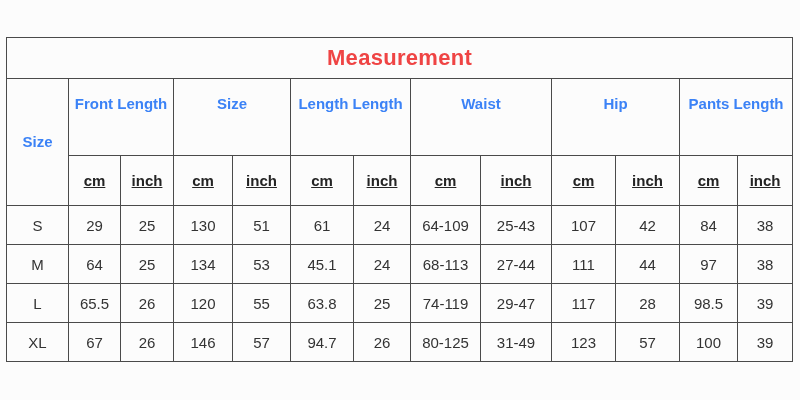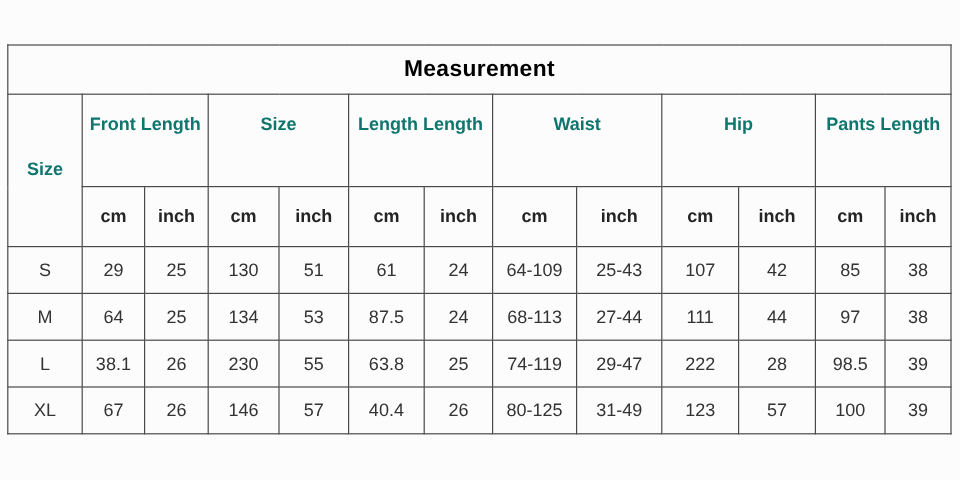--- a/index.html
+++ b/index.html
@@ -22,43 +22,44 @@
   td {
     border: 1px solid #4a4a4a;
     text-align: center;
     vertical-align: middle;
     font-size: 15px;
     color: #333;
     overflow: hidden;
   }
   .title-row td {
     height: 41px;
-    font-size: 19px;
+    font-size: 22px;
     font-weight: bold;
     letter-spacing: 0.3px;
-    color: #000000;
+    color: #ef4444;
   }
   .group-row td {
     height: 77px;
     font-weight: bold;
     font-size: 15px;
-    color: #0f766e;
+    color: #3b82f6;
     padding: 0 4px 26px 4px;
     line-height: 1.45;
   }
   .group-row td.size-head {
     padding: 0;
     font-size: 15px;
     vertical-align: middle;
   }
   .unit-row td {
     height: 50px;
     font-weight: bold;
     font-size: 15px;
     color: #242424;
+    text-decoration: underline;
   }
   .data-row td {
     height: 39px;
     font-size: 15px;
     font-weight: normal;
   }
 </style>
 </head>
 <body>
 
@@ -110,60 +111,60 @@
     <td>29</td>
     <td>25</td>
     <td>130</td>
     <td>51</td>
     <td>61</td>
     <td>24</td>
     <td>64-109</td>
     <td>25-43</td>
     <td>107</td>
     <td>42</td>
-    <td>85</td>
+    <td>84</td>
     <td>38</td>
   </tr>
   <tr class="data-row">
     <td>M</td>
     <td>64</td>
     <td>25</td>
     <td>134</td>
     <td>53</td>
-    <td>87.5</td>
+    <td>45.1</td>
     <td>24</td>
     <td>68-113</td>
     <td>27-44</td>
     <td>111</td>
     <td>44</td>
     <td>97</td>
     <td>38</td>
   </tr>
   <tr class="data-row">
     <td>L</td>
-    <td>38.1</td>
+    <td>65.5</td>
     <td>26</td>
-    <td>230</td>
+    <td>120</td>
     <td>55</td>
     <td>63.8</td>
     <td>25</td>
     <td>74-119</td>
     <td>29-47</td>
-    <td>222</td>
+    <td>117</td>
     <td>28</td>
     <td>98.5</td>
     <td>39</td>
   </tr>
   <tr class="data-row">
     <td>XL</td>
     <td>67</td>
     <td>26</td>
     <td>146</td>
     <td>57</td>
-    <td>40.4</td>
+    <td>94.7</td>
     <td>26</td>
     <td>80-125</td>
     <td>31-49</td>
     <td>123</td>
     <td>57</td>
     <td>100</td>
     <td>39</td>
   </tr>
 </tbody>
   </table>

